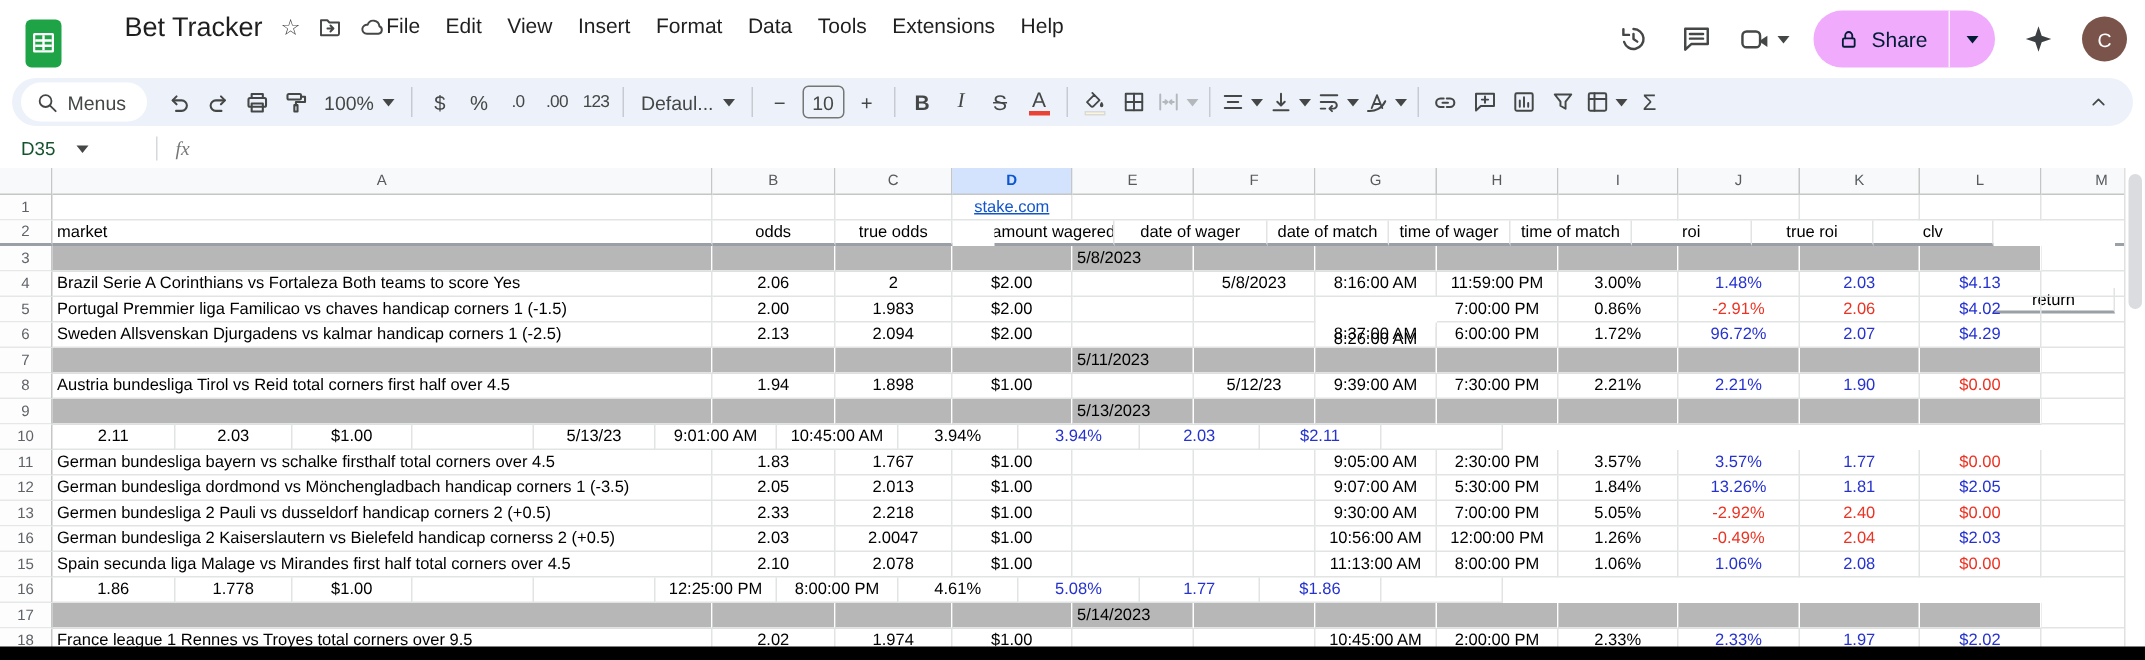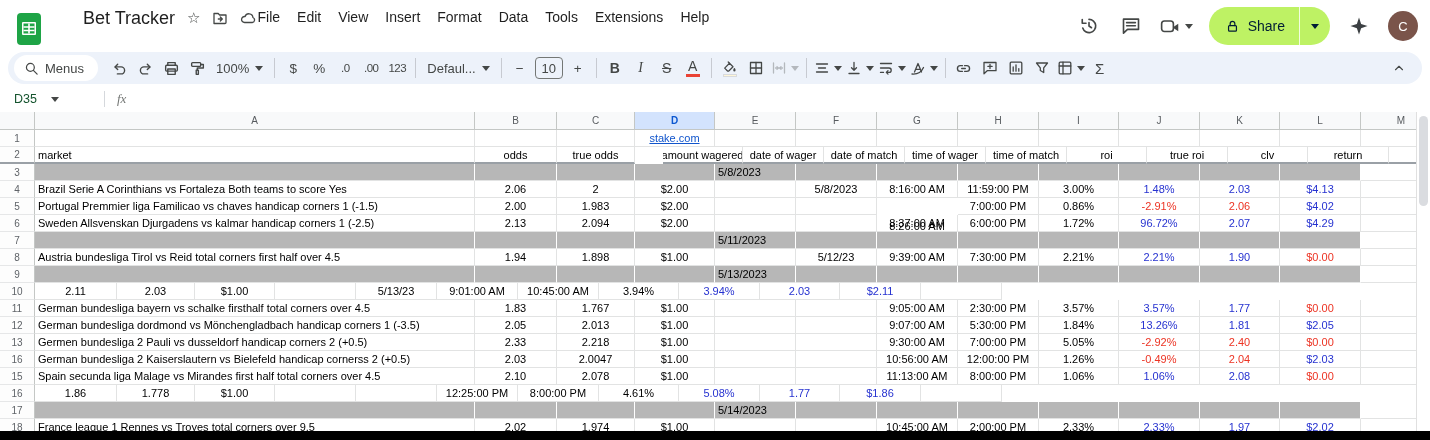--- a/index.html
+++ b/index.html
@@ -137,21 +137,21 @@
           <path d="M4.5 5.3h7M4.5 7.8h7"></path>
         </svg>
     </span>
     <span class="video-group">
       <svg class="ic" width="20" height="20" viewBox="0 0 16 16">
           <rect x="1.3" y="4" width="9.4" height="8.4" rx="2.2"></rect>
           <path d="M10.7 8.8 14.6 6.2v6l-3.9-2.6z" fill="#444746" stroke="none"></path>
         </svg>
       <span class="caret"></span>
     </span>
-    <div class="share-pill" id="share-pill" style="background: #bef264;">
+    <div class="share-pill" id="share-pill" style="background: #f0abfc;">
       <span class="share-main">
         <svg class="ic" width="15" height="15" viewBox="0 0 16 16" style="stroke:#001d35">
             <rect x="3.8" y="7" width="8.4" height="6" rx="1"></rect>
             <path d="M5.5 7V5a2.5 2.5 0 0 1 5 0v2"></path>
           </svg>
         <span style="color:#001d35">Share</span>
       </span>
       <span class="share-sep"></span>
       <span class="share-caret">
           <span class="caret dark"></span>
@@ -384,28 +384,28 @@
         <div class="g-cell" style="width: 80px;"></div>
         <div class="g-cell" style="width: 81px;"></div>
         <div class="g-cell" style="width: 81px;"></div>
       </div>
       <div class="g-row frozen">
         <div class="row-num">2</div>
         <div class="g-cell left" style="width: 440px;">market</div>
         <div class="g-cell" style="width: 82px;">odds</div>
         <div class="g-cell" style="width: 78px;">true odds</div>
         <div class="g-cell" style="width: 80px; margin-left: 28px;">amount wagered</div>
-        <div class="g-cell" style="width: 81px;">date of wager</div>
+        <div class="g-cell" style="width: 102px;">date of wager</div>
         <div class="g-cell" style="width: 81px;">date of match</div>
         <div class="g-cell" style="width: 81px;">time of wager</div>
         <div class="g-cell" style="width: 81px;">time of match</div>
         <div class="g-cell" style="width: 80px;">roi</div>
         <div class="g-cell" style="width: 81px;">true roi</div>
         <div class="g-cell" style="width: 80px;">clv</div>
-        <div class="g-cell" style="width: 81px;">return</div>
+        <div class="g-cell" style="width: 81px; margin-top: 45px;">return</div>
         <div class="g-cell" style="width: 81px;"></div>
       </div>
       <div class="g-row">
         <div class="row-num">3</div>
         <div class="g-cell left band" style="width: 440px;"></div>
         <div class="g-cell band" style="width: 82px;"></div>
         <div class="g-cell band" style="width: 78px;"></div>
         <div class="g-cell band" style="width: 80px;"></div>
         <div class="g-cell band left" style="width: 81px;">5/8/2023</div>
         <div class="g-cell band" style="width: 81px;"></div>

